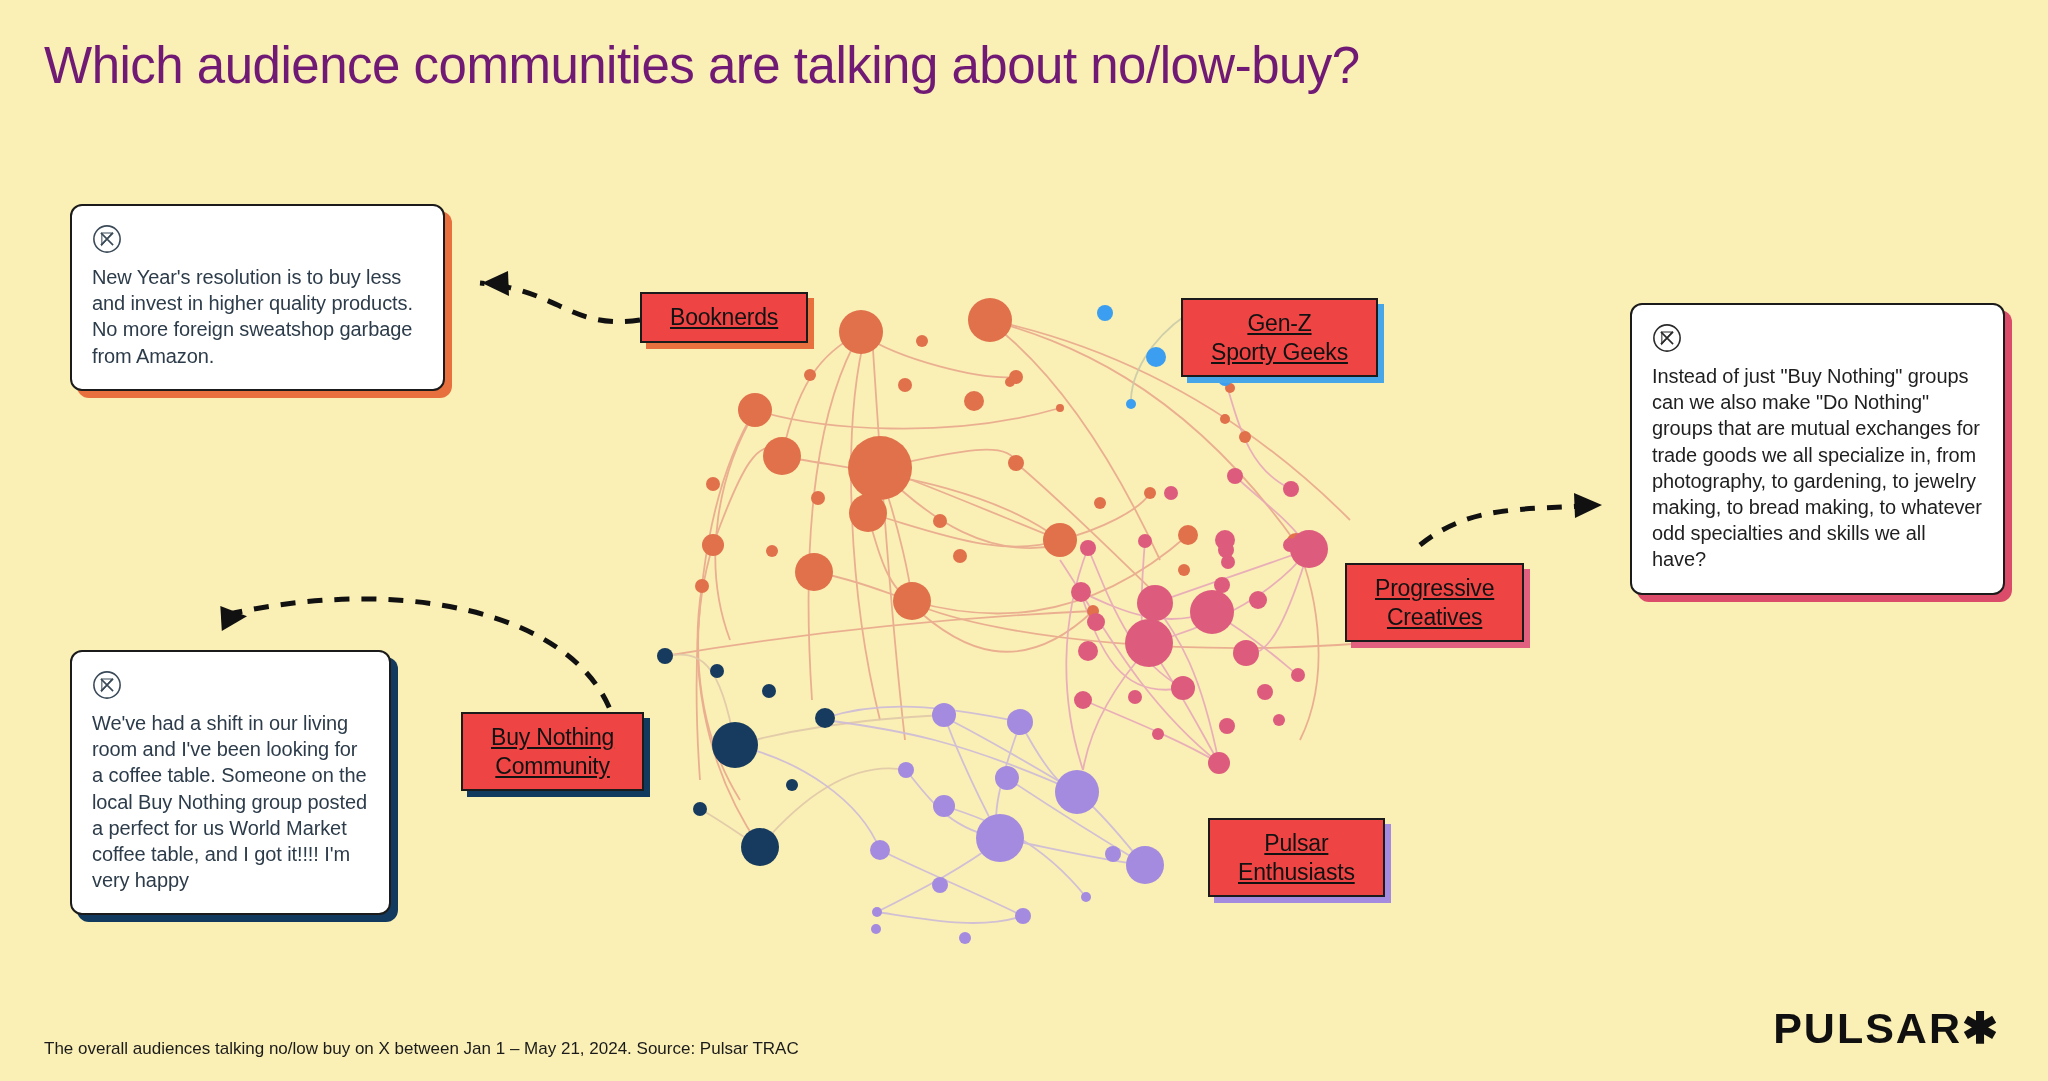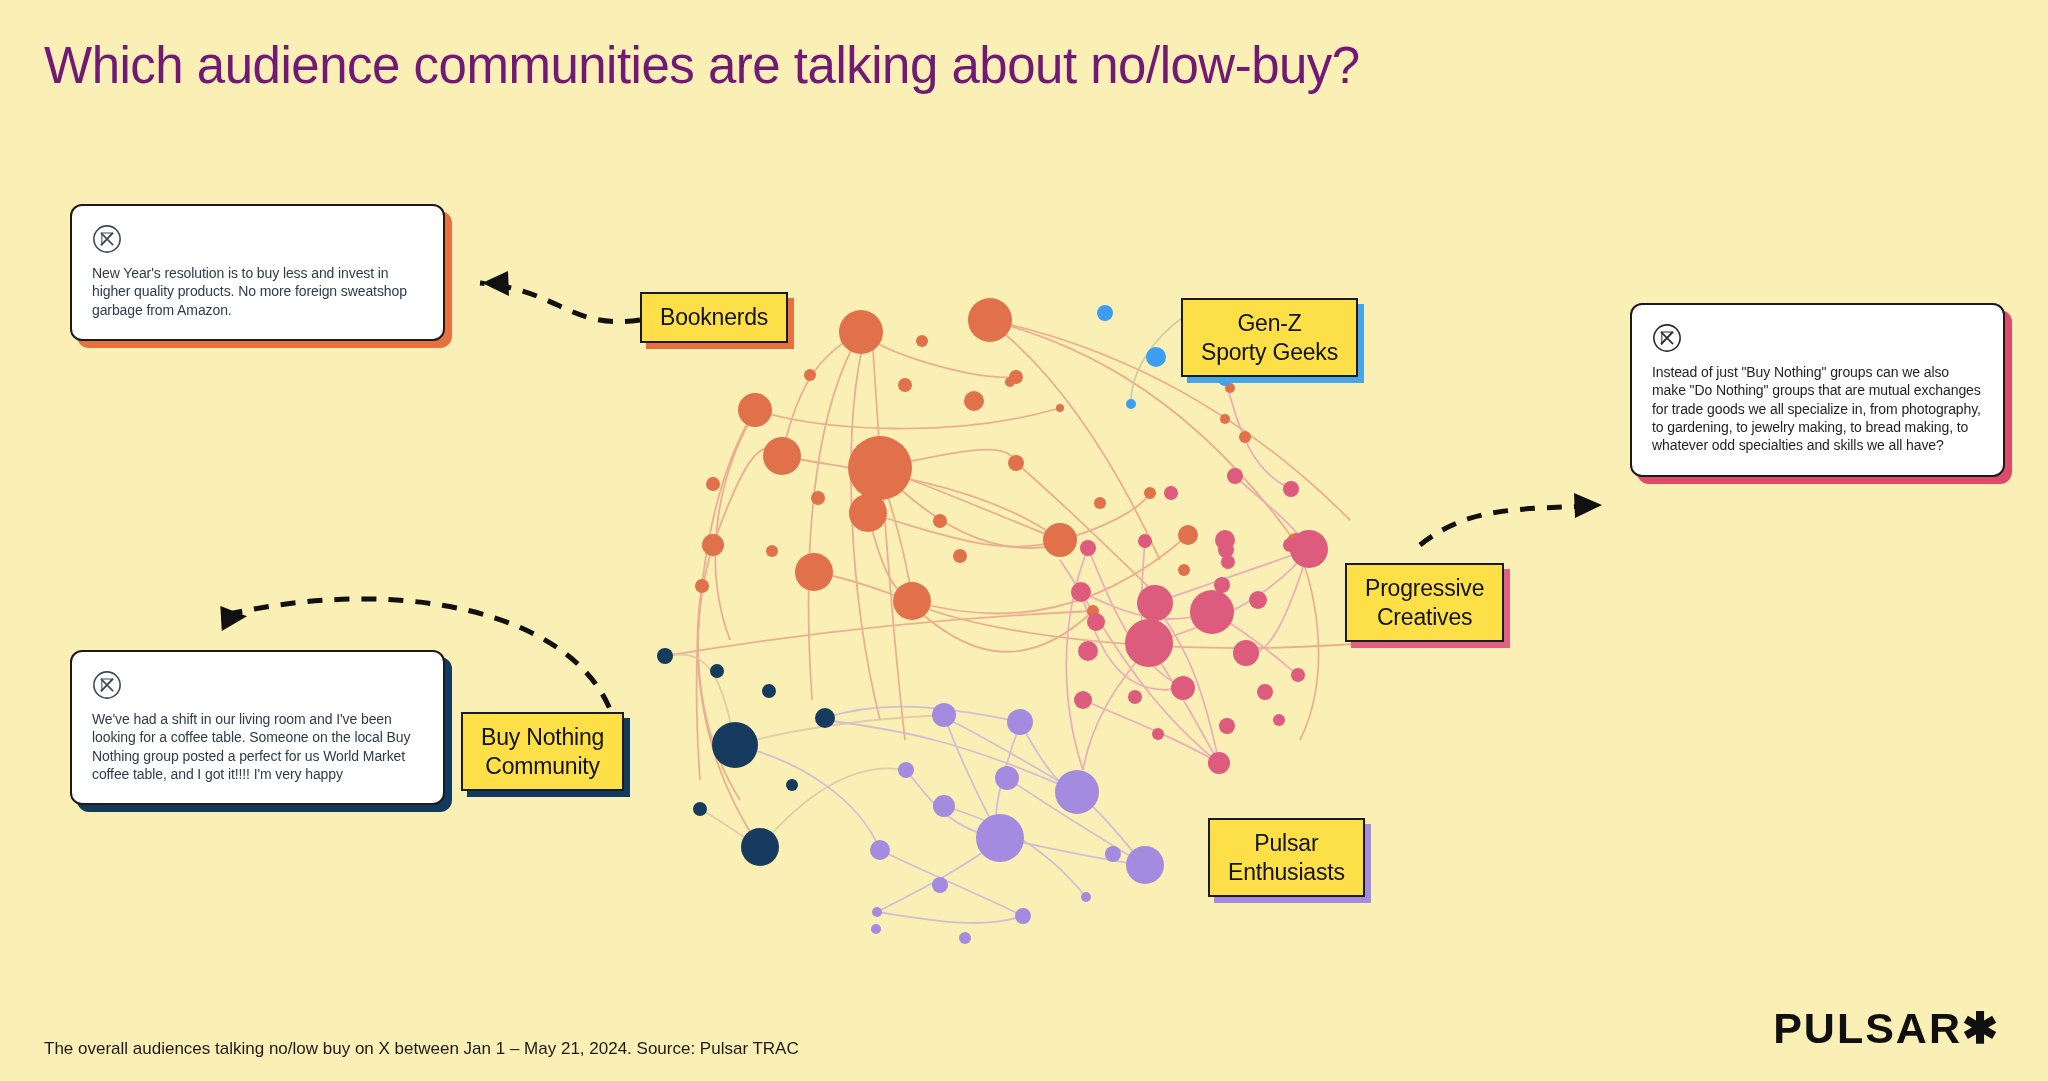--- a/index.html
+++ b/index.html
@@ -37,43 +37,44 @@
     border:2px solid #1B1B1B;
     border-radius:12px;
     padding:18px 20px 20px 20px;
   }
   .tweet-card .x-icon{
     display:block;
     width:30px;height:30px;
     margin-bottom:10px;
   }
   .tweet-text{
-    font-size:14px;
+    font-size:20px;
     line-height:1.31;
     color:#2D3C4A;
     letter-spacing:-0.1px;
     white-space:pre-line;
   }
   .card-tl{ left:70px; top:204px; width:375px; }
   .card-tl{ box-shadow:7px 7px 0 0 #E8703F; }
-  .card-bl{ left:70px; top:650px; width:375px; box-shadow:7px 7px 0 0 #123A5E; }
+  .card-bl{ left:70px; top:650px; width:321px; box-shadow:7px 7px 0 0 #123A5E; }
   .card-r { left:1630px; top:303px; width:375px; box-shadow:7px 7px 0 0 #DB4C6B; }
 
   
   .label-box{
     position:absolute;
-    background:#fde047;
+    background:#ef4444;
     border:2.5px solid #1B1B1B;
-    padding:9px 18px;
+    padding:9px 28px;
     text-align:center;
     font-size:23px;
     line-height:1.24;
     color:#121212;
     white-space:pre-line;
     letter-spacing:-0.2px;
+    text-decoration:underline;
   }
   .lbl-booknerds { left:640px;  top:292px; box-shadow:6px 6px 0 0 #E8703F; }
   .lbl-genz      { left:1181px; top:298px; box-shadow:6px 6px 0 0 #47A6E8; }
   .lbl-progressive{left:1345px; top:563px; box-shadow:6px 6px 0 0 #E2607F; }
   .lbl-buynothing{ left:461px;  top:712px; box-shadow:6px 6px 0 0 #123A5E; }
   .lbl-climate   { left:1208px; top:818px; box-shadow:6px 6px 0 0 #A48BE0; }
 
   
   .footnote{
     position:absolute;

